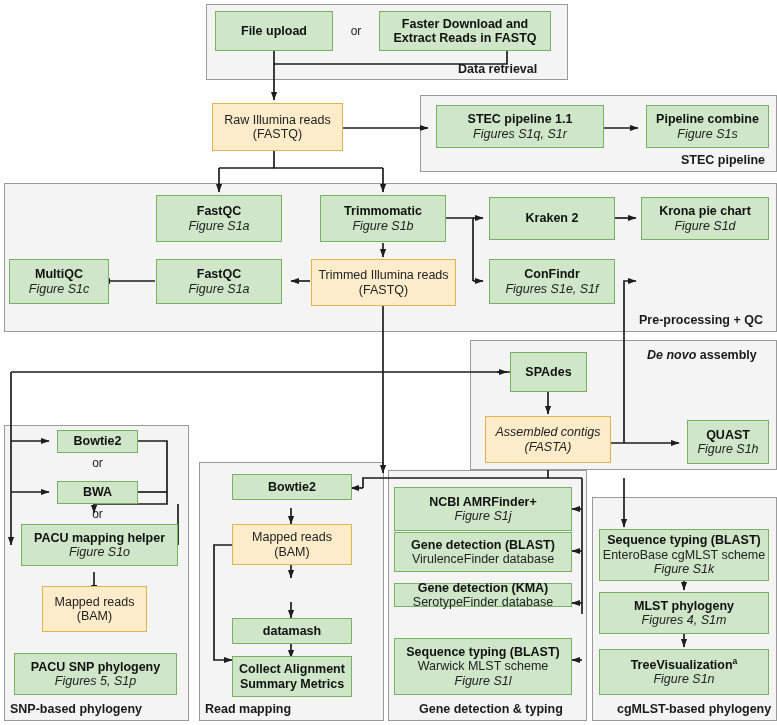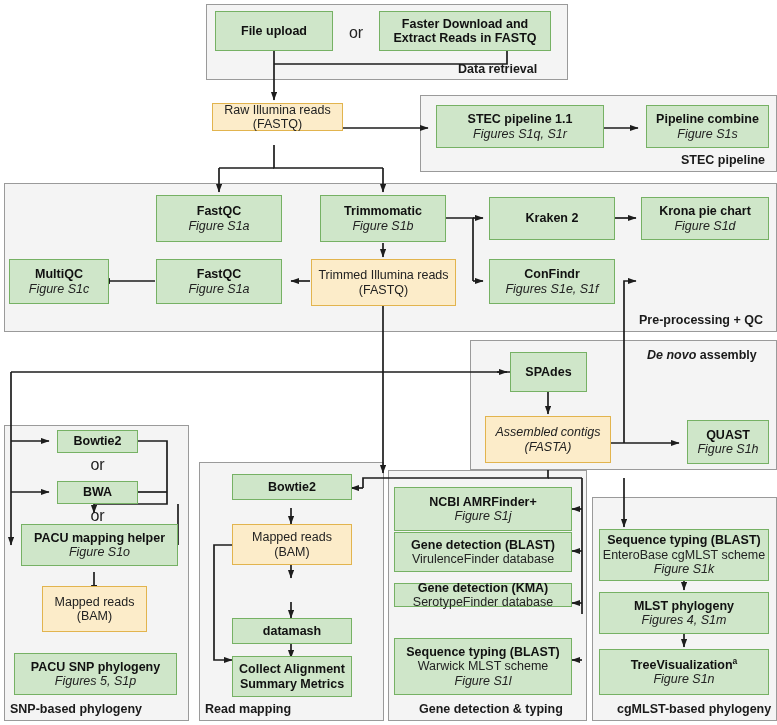--- a/index.html
+++ b/index.html
@@ -11,21 +11,21 @@
   .panel-label.ital em{font-style:italic;}
 
   .node{position:absolute;box-sizing:border-box;display:flex;flex-direction:column;
         align-items:center;justify-content:center;text-align:center;line-height:1.16;}
   .green{background:#cfe6c9;border:1.5px solid #76b164;}
   .yellow{background:#fcecc9;border:1.5px solid #e2b44e;}
   .t1{font-size:12.5px;font-weight:bold;color:#111;}
   .t1n{font-size:12.5px;font-weight:normal;color:#222;}
   .t2{font-size:12.5px;font-style:italic;font-weight:normal;color:#222;}
   .t3{font-size:12.5px;font-weight:normal;color:#222;}
-  .orlbl{position:absolute;font-size:16px;color:#222;text-align:center;}
+  .orlbl{position:absolute;font-size:12px;color:#222;text-align:center;}
   sup{font-size:8.5px;vertical-align:super;line-height:0;}
 
   svg.wires{position:absolute;left:0;top:0;width:777px;height:725px;pointer-events:none;}
   .ln{stroke:#1d1d1d;stroke-width:1.7;fill:none;}
 </style>
 </head>
 <body>
 
 <div id="canvas">
 
@@ -127,21 +127,21 @@
 
   <div class="node green" style="left:215px;top:11px;width:118px;height:40px;">
     <span class="t1">File upload</span>
   </div>
   <div class="orlbl" style="left:346px;top:24px;width:20px;">or</div>
   <div class="node green" style="left:379px;top:11px;width:172px;height:40px;">
     <span class="t1">Faster Download and</span>
     <span class="t1">Extract Reads in FASTQ</span>
   </div>
 
-  <div class="node yellow" style="left:212px;top:103px;width:131px;height:28px;">
+  <div class="node yellow" style="left:212px;top:103px;width:131px;height:48px;">
     <span class="t1n">Raw Illumina reads</span>
     <span class="t1n">(FASTQ)</span>
   </div>
 
   <div class="node green" style="left:436px;top:105px;width:168px;height:43px;">
     <span class="t1">STEC pipeline 1.1</span>
     <span class="t2">Figures S1q, S1r</span>
   </div>
   <div class="node green" style="left:646px;top:105px;width:123px;height:43px;">
     <span class="t1">Pipeline combine</span>

